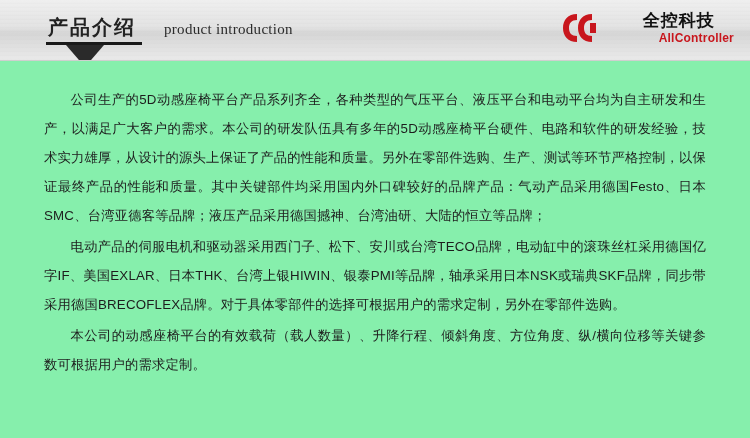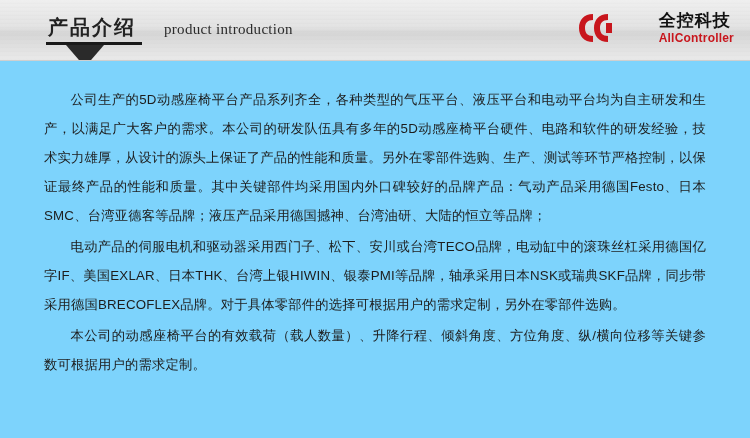--- a/index.html
+++ b/index.html
@@ -10,21 +10,21 @@
     width: 750px;
     height: 438px;
     font-family: "Liberation Sans", sans-serif;
     background: #ffffff;
     overflow: hidden;
   }
   .page {
     position: relative;
     width: 750px;
     height: 438px;
-    background: #7dd3fc;
+    background: #86efac;
     box-sizing: border-box;
   }
   
   .header {
     position: relative;
     width: 750px;
     height: 60px;
     background: linear-gradient(to bottom, #efefef 0%, #e3e3e3 45%, #d6d6d6 55%, #eaeaea 100%);
     border-bottom: 1px solid #cfcfcf;
     overflow: hidden;
@@ -115,20 +115,21 @@
     color: #111111;
     letter-spacing: 1px;
   }
   .logo-en {
     font-family: "Liberation Sans", sans-serif;
     font-weight: bold;
     font-size: 12px;
     color: #c8161d;
     letter-spacing: 0.2px;
     margin-top: 2px;
+    margin-left: 16px;
   }
   
   .content {
     position: relative;
     padding: 24px 44px 0 44px;
   }
   p.para {
     margin: 0 0 2px 0;
     font-family: "Liberation Sans", sans-serif;
     font-size: 13.3px;

